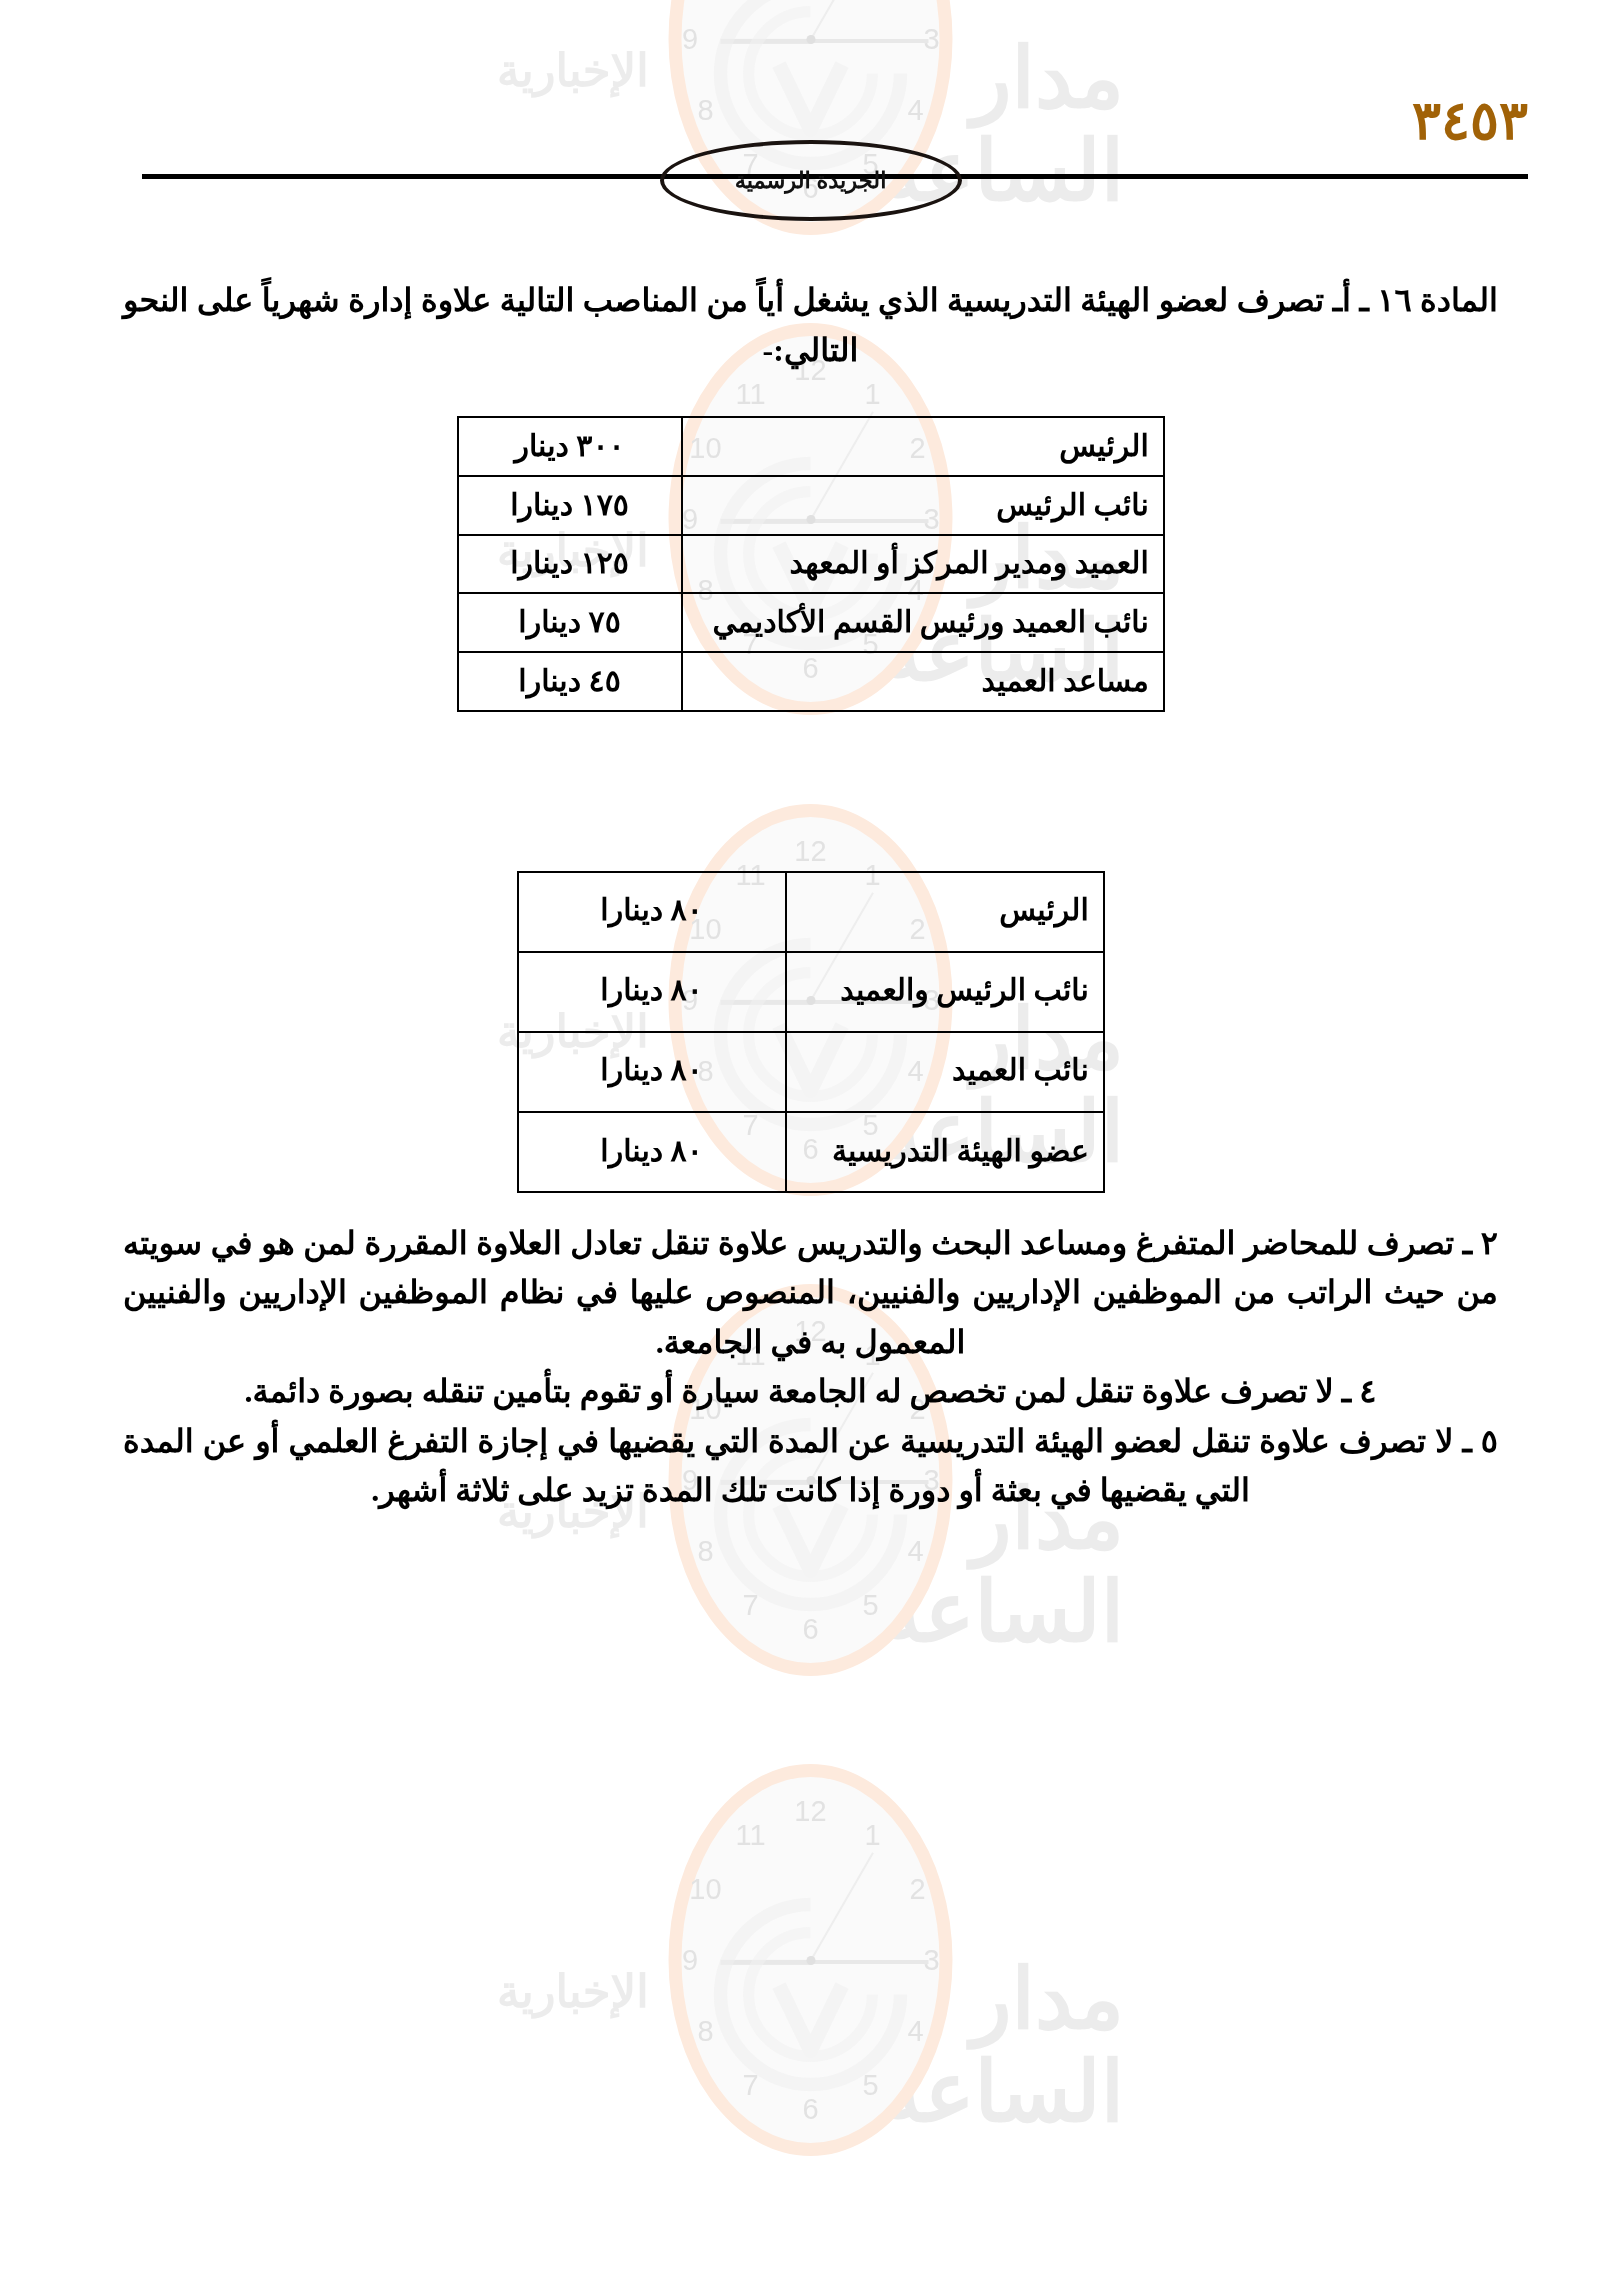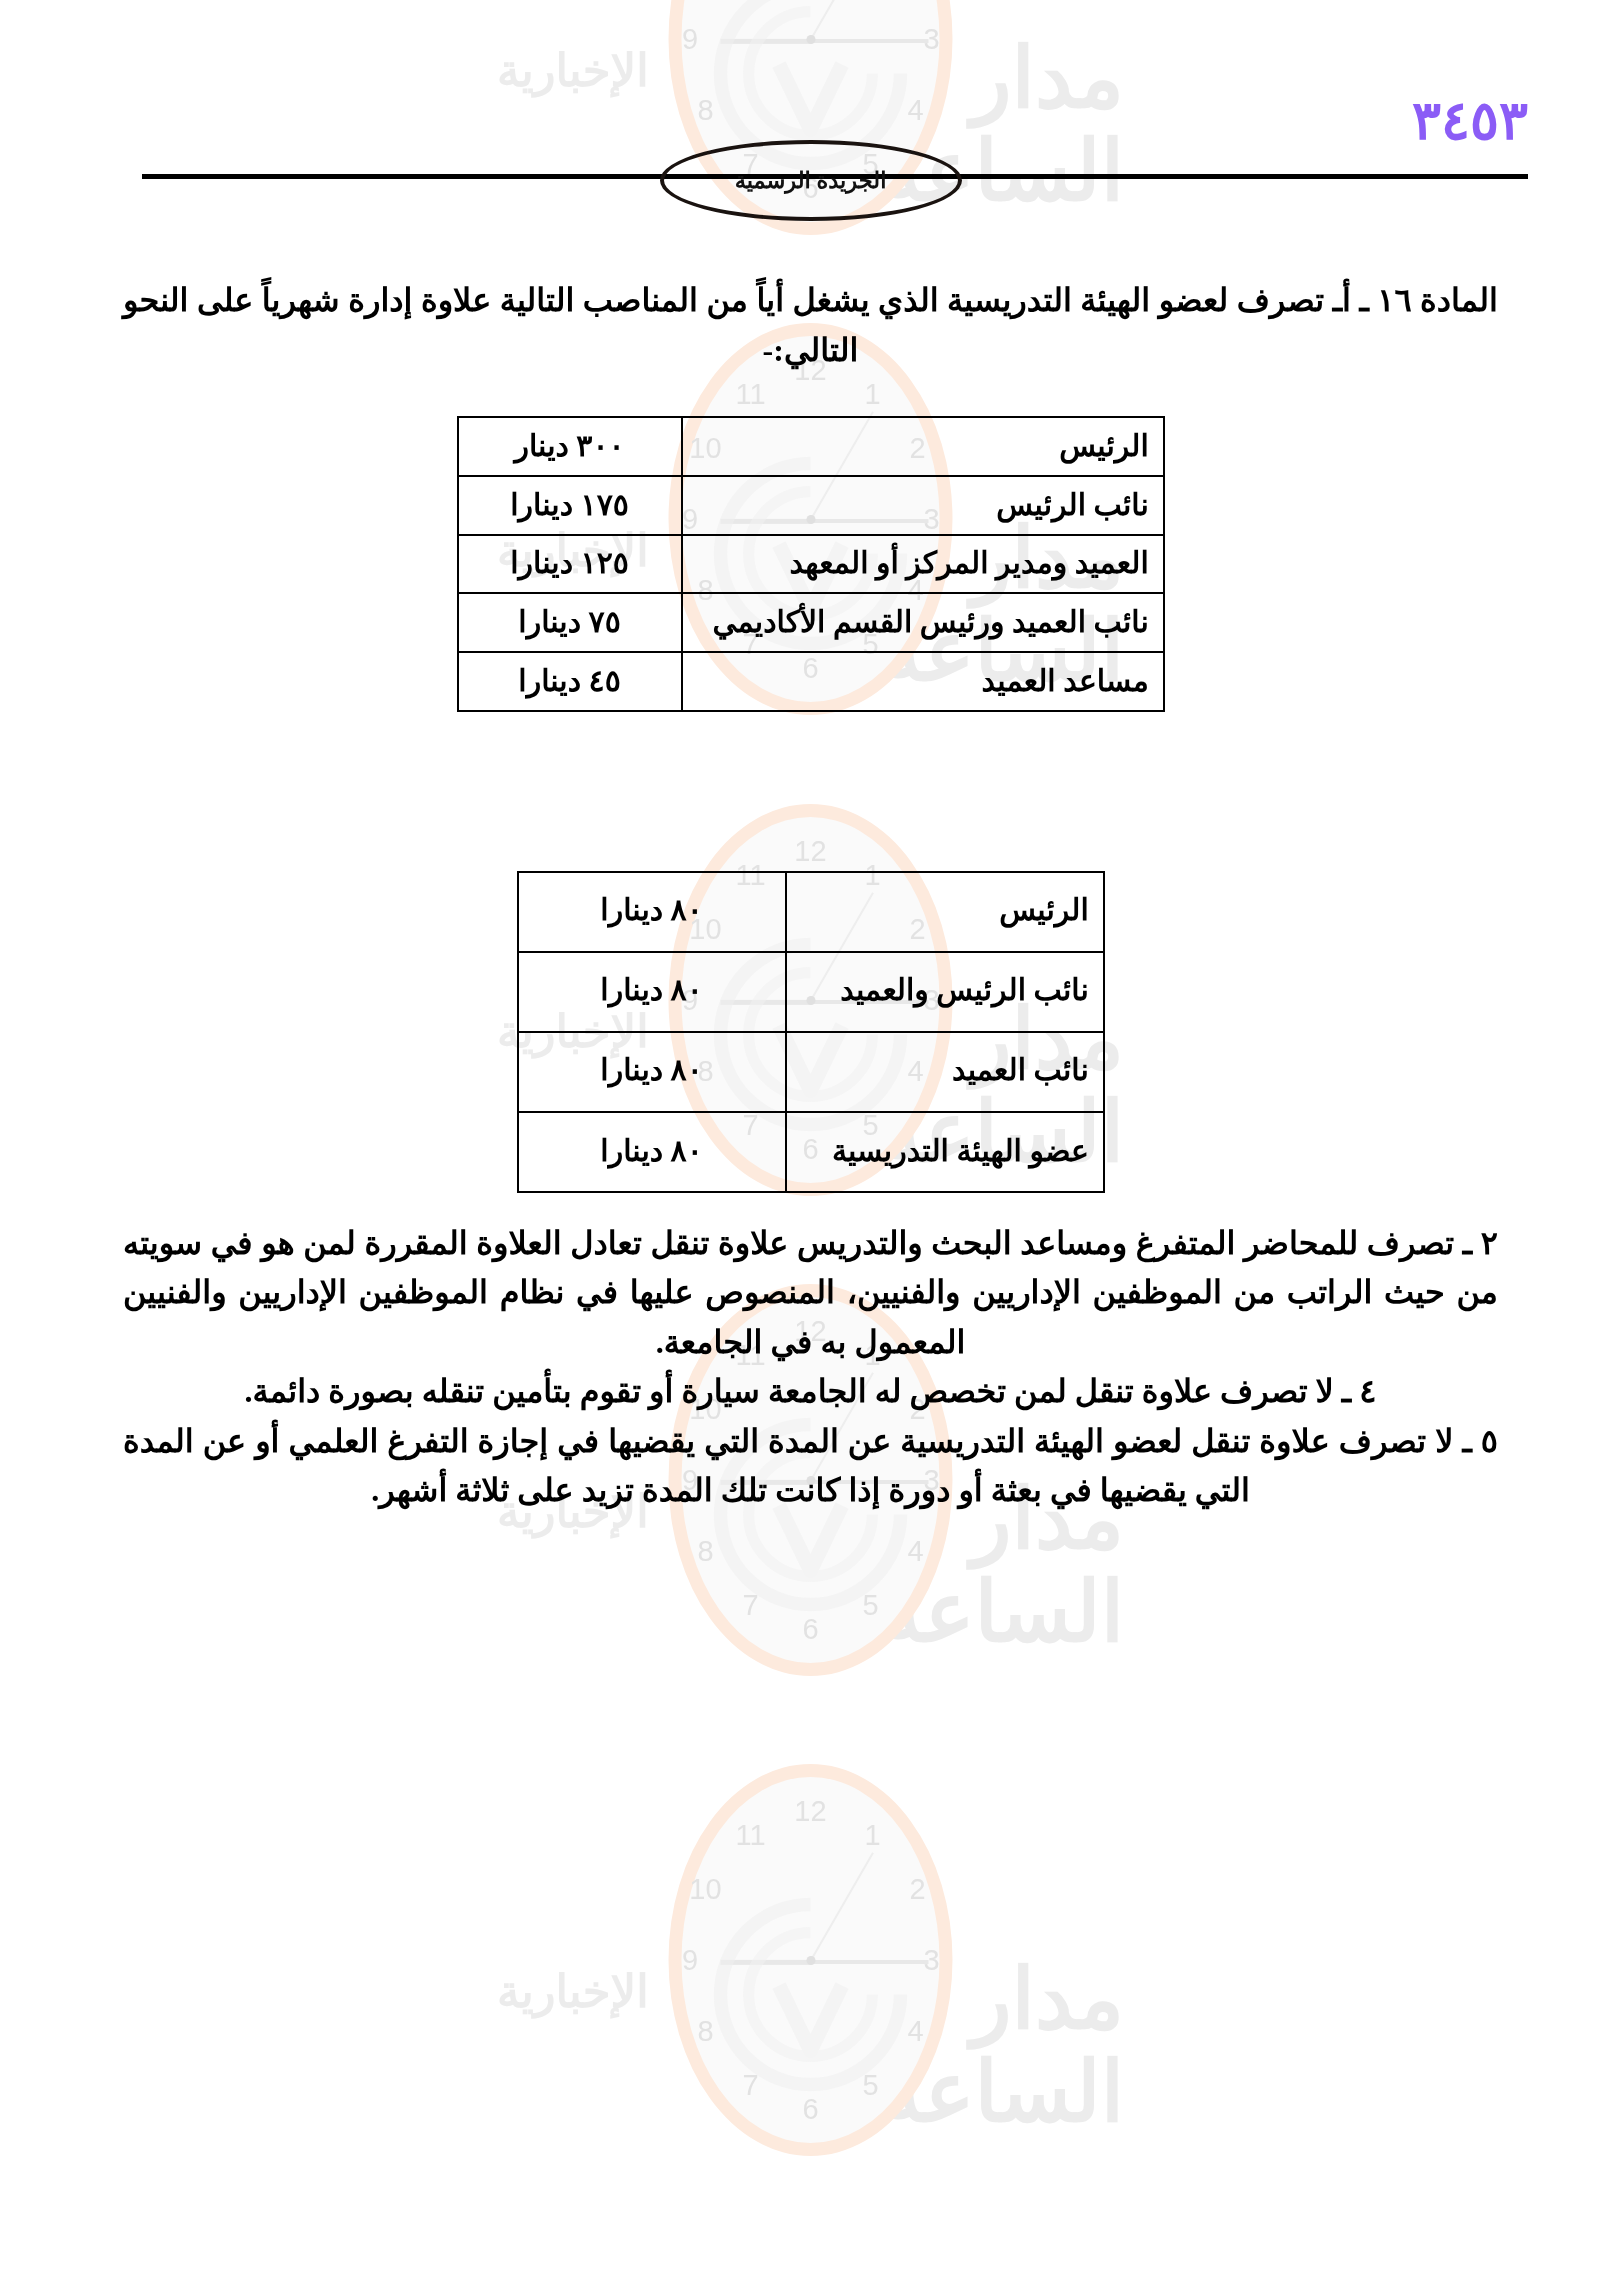--- a/index.html
+++ b/index.html
@@ -105,21 +105,21 @@
     height: 78px;
     z-index: 2;
   }
   .page-number {
     position: absolute;
     right: 93px;
     top: -29px;
     font-size: 54px;
     font-weight: bold;
     letter-spacing: 1px;
-    color: #8b5cf6;
+    color: #a16207;
     font-family: "Liberation Serif", serif;
   }
   .rule {
     position: absolute;
     left: 142px;
     right: 93px;
     top: 56px;
     height: 4.9px;
     background: #000;
   }

